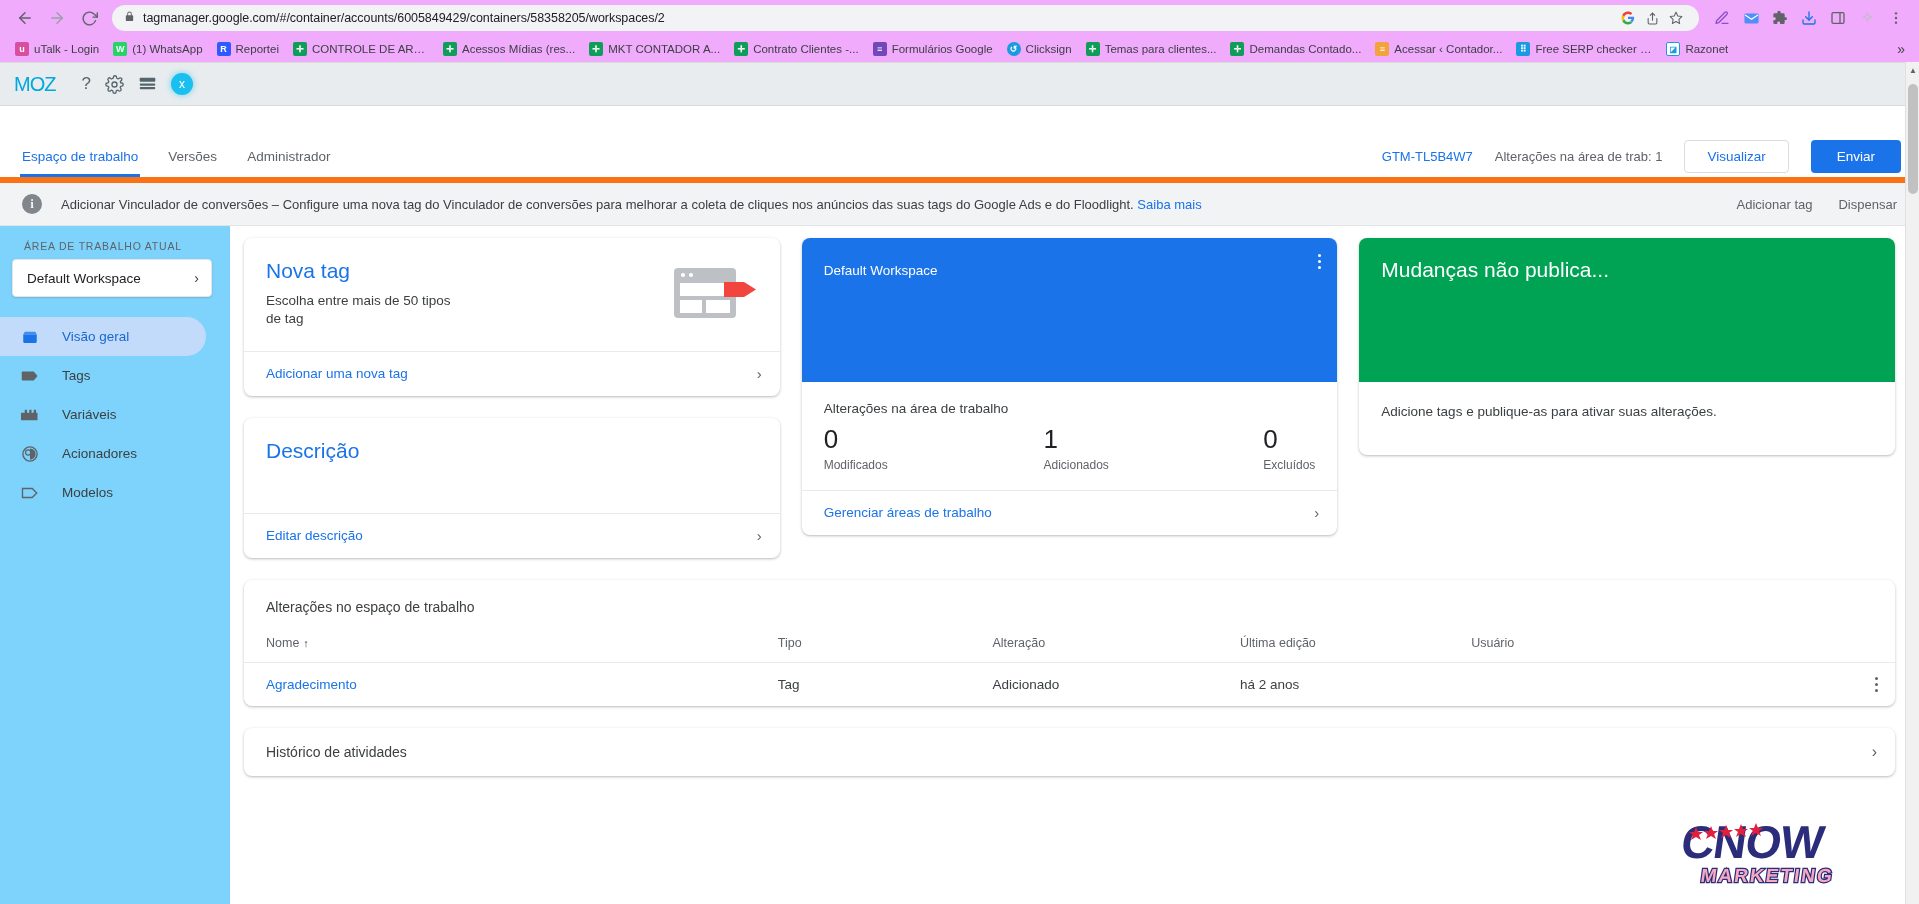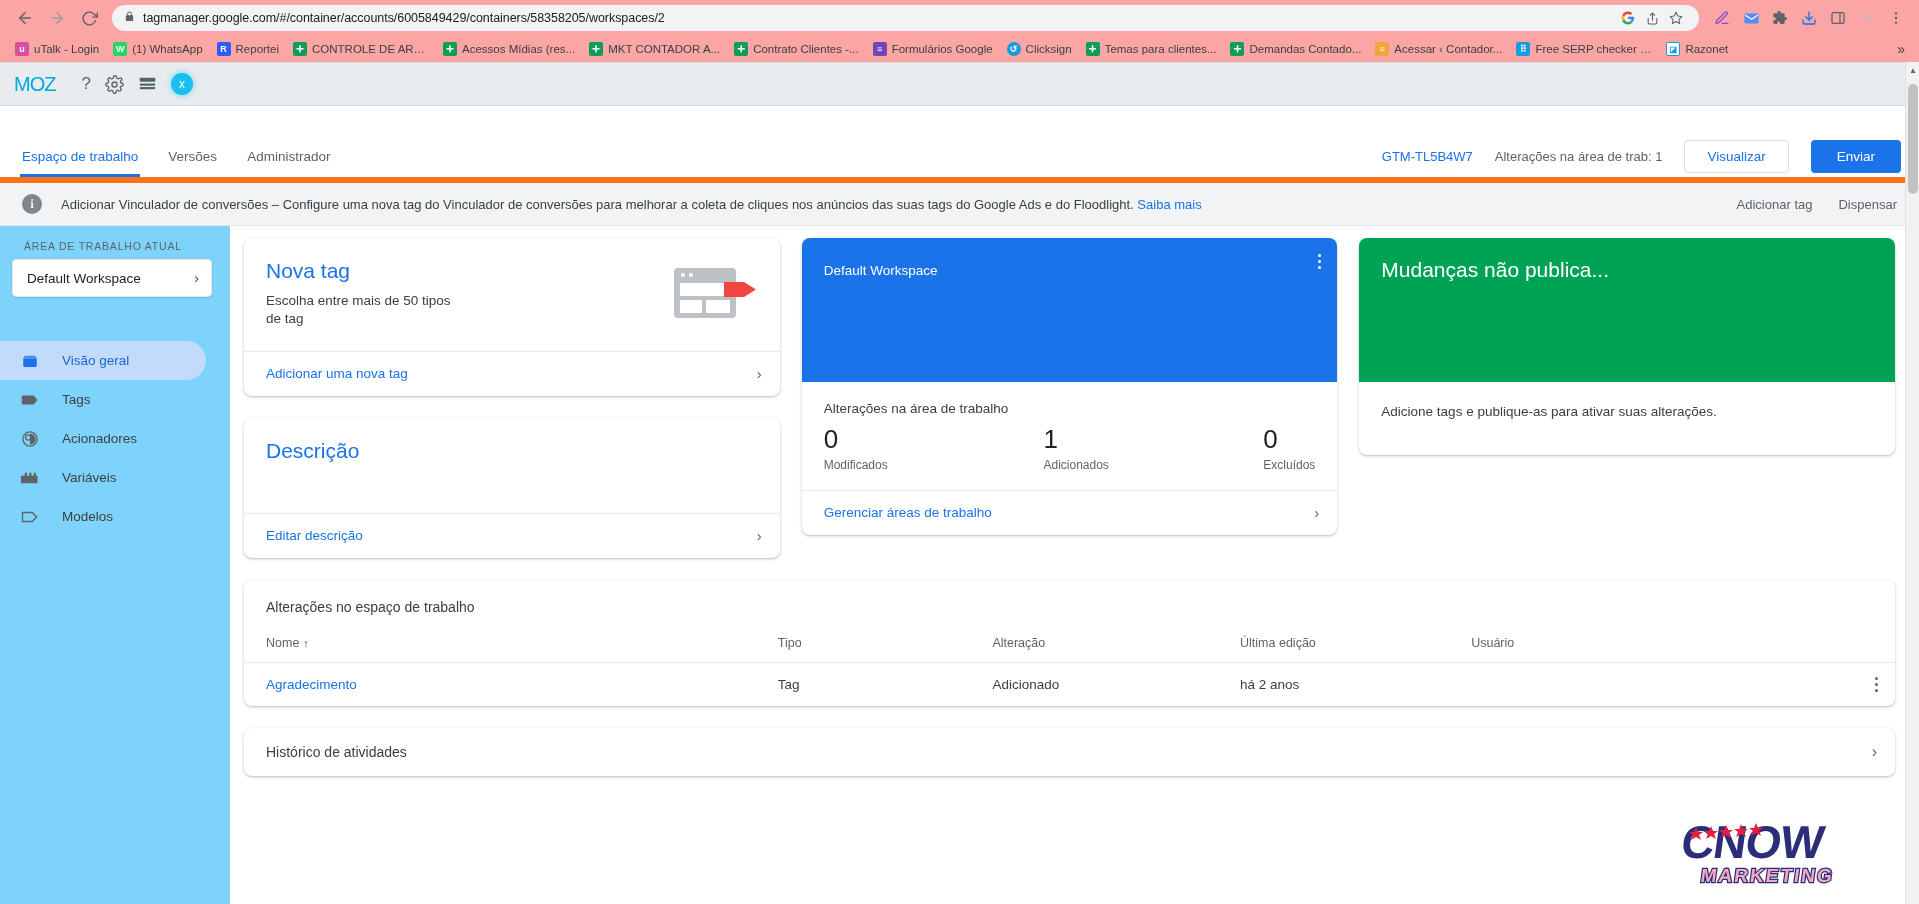--- a/index.html
+++ b/index.html
@@ -5,21 +5,21 @@
   * { box-sizing: border-box; margin: 0; padding: 0; }
   html, body {
     width: 1919px; height: 904px;
     font-family: "Liberation Sans", sans-serif;
     background: #ffffff;
     overflow: hidden;
   }
 
   
   .browser-chrome {
-    background: #fca5a5;
+    background: #f0abfc;
     border-bottom: 1px solid #dcdcdc;
   }
   .omnibar-row {
     height: 36px;
     display: flex;
     align-items: center;
     padding: 0 10px;
     gap: 2px;
   }
   .nav-btn {
@@ -195,21 +195,21 @@
     background: #fff;
     border: 1px solid #e3e5e7;
     box-shadow: 0 1px 2px rgba(60,64,67,.2);
     border-radius: 4px;
     height: 38px;
     display: flex; align-items: center;
     padding: 0 12px 0 14px;
     font-size: 13.5px; color: #202124;
   }
   .ws-select .chev { margin-left: auto; color: #3c4043; font-size: 14px; }
-  .nav-list { margin-top: 44px; }
+  .nav-list { margin-top: 20px; }
   .nav-item {
     height: 39px;
     display: flex; align-items: center;
     gap: 22px;
     padding-left: 20px;
     font-size: 13.5px;
     color: #3c4043;
     border-radius: 0 20px 20px 0;
     margin-right: 24px;
   }
@@ -546,35 +546,35 @@
         <div class="nav-item">
           <span class="ni-ico">
             <svg width="18" height="14" viewBox="0 0 24 16" fill="#5f6368">
                 <path d="M2 2h15l5 6-5 6H2a1 1 0 0 1-1-1V3a1 1 0 0 1 1-1z"></path>
               </svg>
           </span>
           <span>Tags</span>
         </div>
         <div class="nav-item">
           <span class="ni-ico">
+            <svg width="18" height="14" viewBox="0 0 24 18" fill="#5f6368">
+                <path d="M2 6h3V2h3v4h3V2h3v4h3V2h3v4h2v10H0V6z"></path>
+              </svg>
+          </span>
+          <span>Variáveis</span>
+        </div>
+        <div class="nav-item">
+          <span class="ni-ico">
             <svg width="18" height="18" viewBox="0 0 24 24">
                 <circle cx="12" cy="12" r="9.5" fill="none" stroke="#5f6368" stroke-width="1.8"></circle>
                 <path d="M12 4.5a7.5 7.5 0 0 1 0 15z" fill="#5f6368"></path>
                 <circle cx="9.5" cy="10" r="3.4" fill="none" stroke="#5f6368" stroke-width="1.6"></circle>
               </svg>
           </span>
           <span>Acionadores</span>
-        </div>
-        <div class="nav-item">
-          <span class="ni-ico">
-            <svg width="18" height="14" viewBox="0 0 24 18" fill="#5f6368">
-                <path d="M2 6h3V2h3v4h3V2h3v4h3V2h3v4h2v10H0V6z"></path>
-              </svg>
-          </span>
-          <span>Variáveis</span>
         </div>
         <div class="nav-item">
           <span class="ni-ico">
             <svg width="18" height="14" viewBox="0 0 24 16" fill="none" stroke="#5f6368" stroke-width="1.8">
                 <path d="M2 2h13l6 6-6 6H2z"></path>
               </svg>
           </span>
           <span>Modelos</span>
         </div>
       </div>

